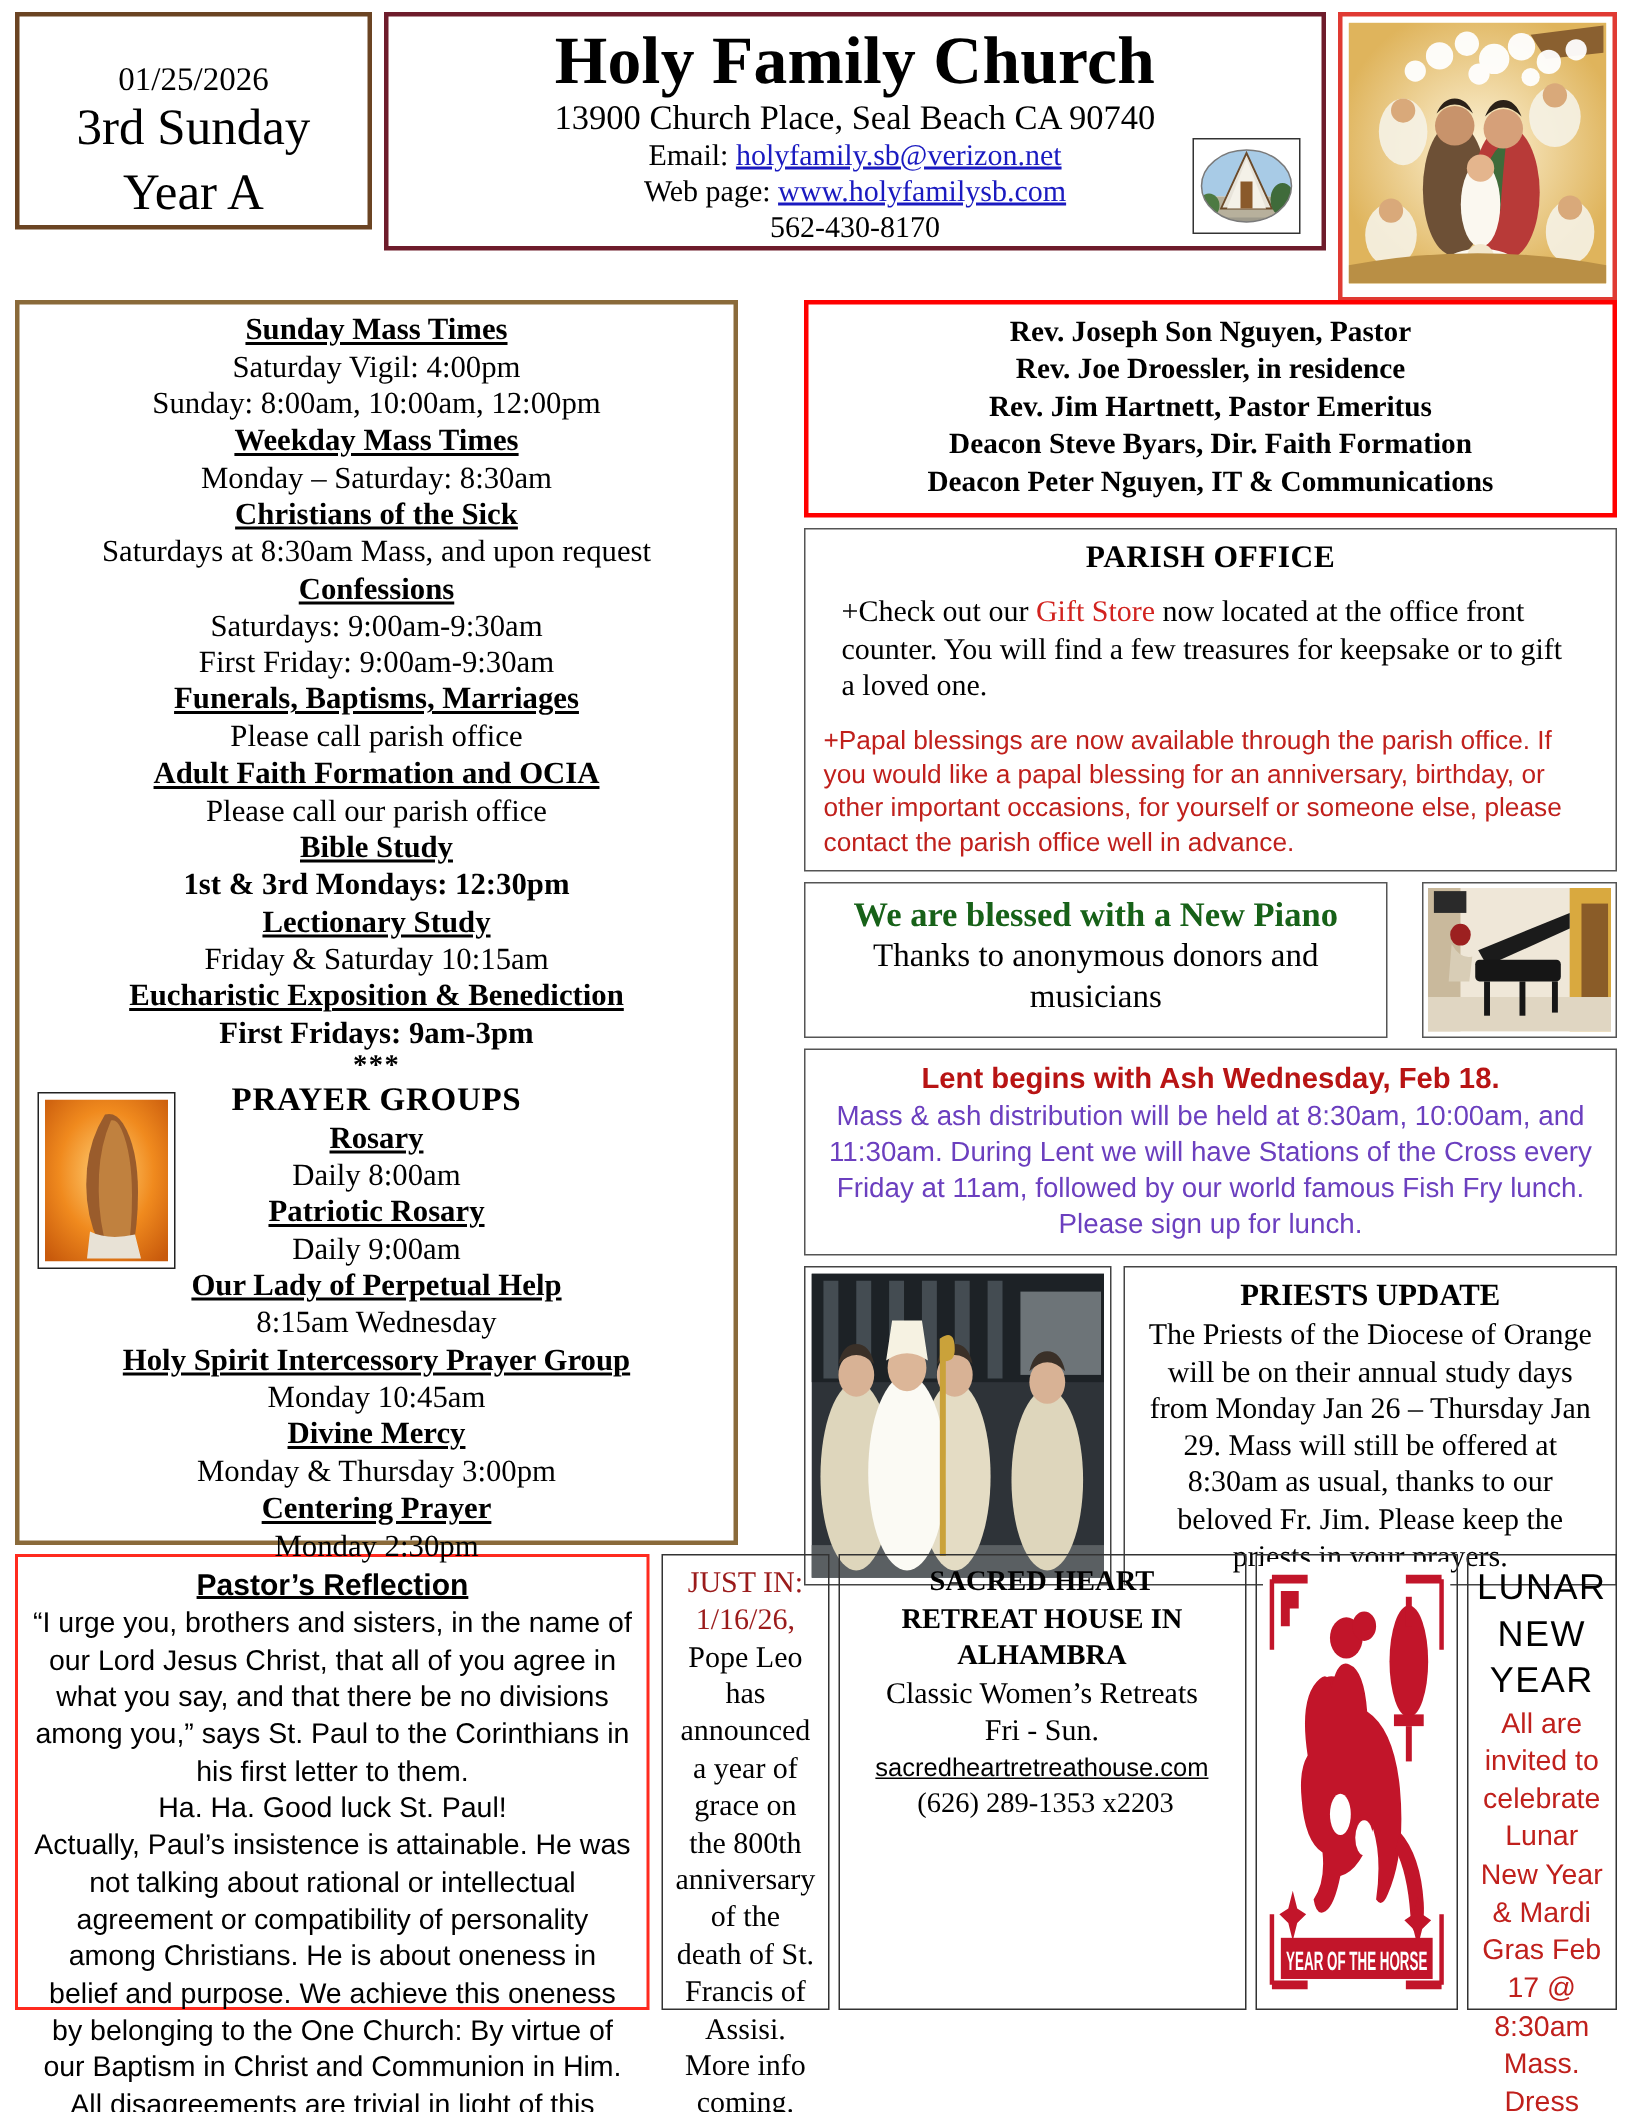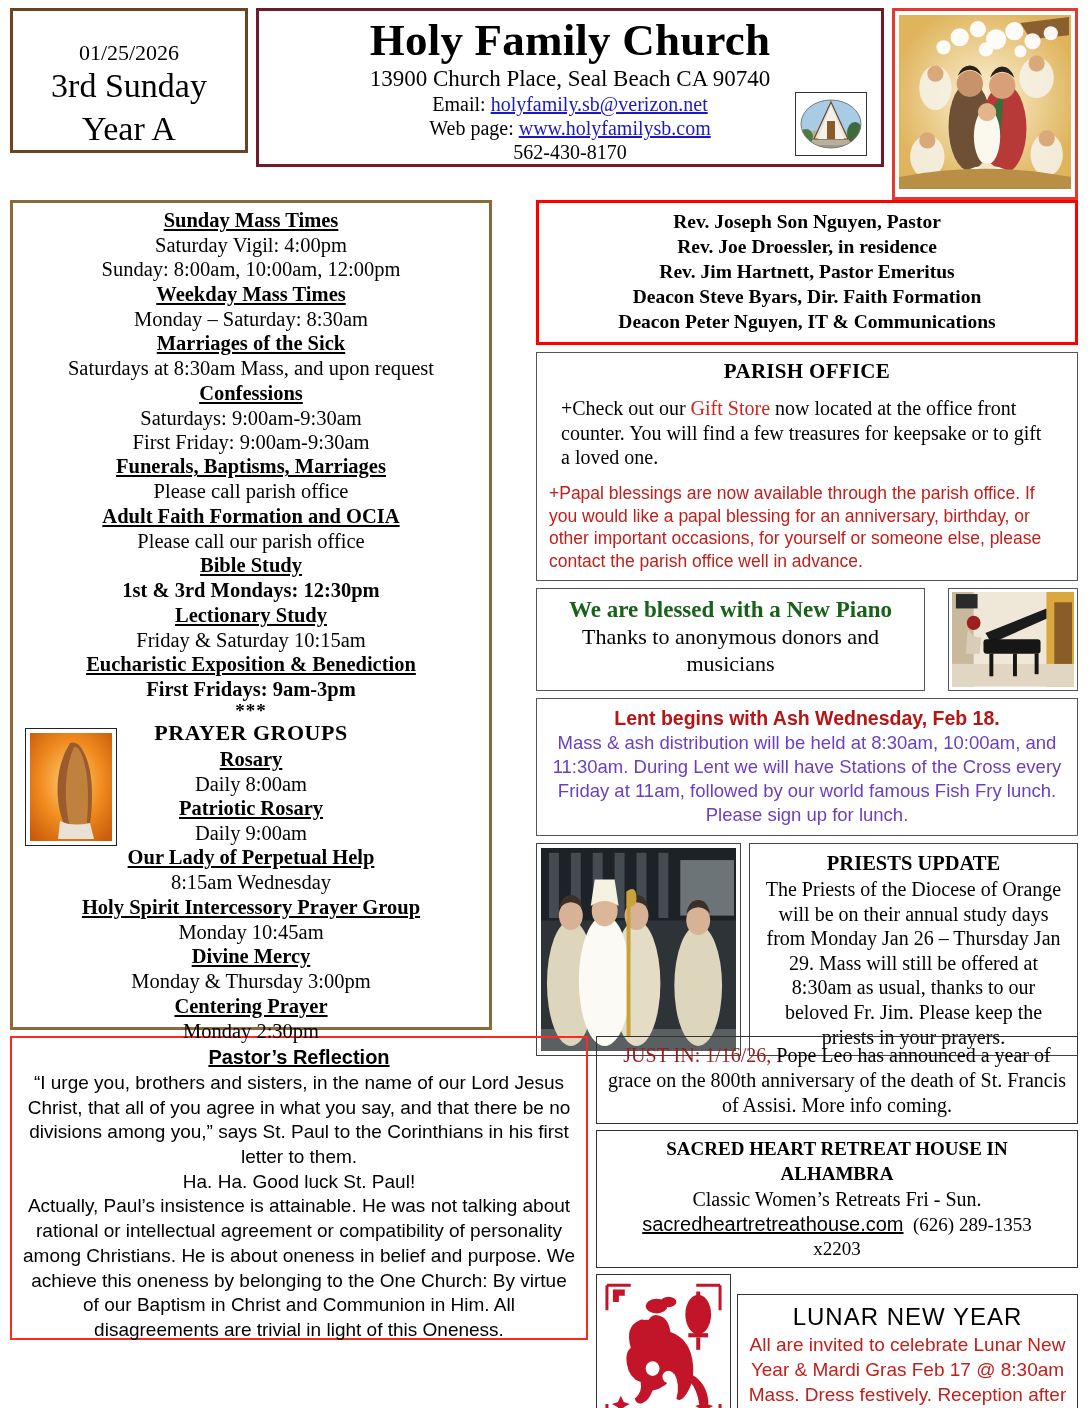--- a/index.html
+++ b/index.html
@@ -64,33 +64,33 @@
   .priesttext{flex:1;border:1px solid #444;box-sizing:border-box;padding:6px 8px;}
   .priesttext .h{text-align:center;font-weight:bold;font-size:20.5px;line-height:1.3;}
   .priesttext .t{text-align:center;font-size:20px;line-height:1.23;}
 
   
   .bottom{display:flex;gap:8px;margin-top:6px;height:304px;}
   .reflect{width:578px;border:2px solid #ff2a1f;box-sizing:border-box;padding:6px 10px;}
   .reflect .h{text-align:center;font-family:"Liberation Sans",sans-serif;font-weight:bold;font-size:20px;text-decoration:underline;line-height:1.35;}
   .reflect .t{text-align:center;font-family:"Liberation Sans",sans-serif;font-size:19px;line-height:1.30;}
 
-  .brcol{flex:1;display:flex;flex-direction:column;gap:6px;}
+  .brcol{flex:1;display:flex;flex-direction:row;gap:6px;}
   .justin{border:1px solid #333;box-sizing:border-box;padding:6px 8px;}
   .justin p{margin:0;text-align:center;font-size:20px;line-height:1.24;}
   .justin .rd{color:#9b1b1b;}
   .retreat{border:1px solid #333;box-sizing:border-box;padding:6px 24px;}
   .retreat .h{text-align:center;font-weight:bold;font-size:19px;line-height:1.3;}
   .retreat .s{text-align:center;font-size:20px;line-height:1.25;}
   .retreat .c{text-align:center;font-size:19px;line-height:1.25;}
-  .retreat .c .lnk{font-family:"Liberation Sans",sans-serif;font-size:20px;text-decoration:underline;}
+  .retreat .c .lnk{font-family:"Liberation Sans",sans-serif;font-size:17px;text-decoration:underline;}
 
   .lunarrow{display:flex;gap:6px;flex:1;}
   .lunarpic{width:135px;border:1px solid #333;box-sizing:border-box;padding:4px;overflow:hidden;}
-  .lunartext{flex:1;border:1px solid #333;box-sizing:border-box;padding:6px 6px;margin-top:20px;}
+  .lunartext{flex:1;border:1px solid #333;box-sizing:border-box;padding:6px 6px;}
   .lunartext .h{text-align:center;font-family:"Liberation Sans",sans-serif;font-size:24px;letter-spacing:1px;line-height:1.3;}
   .lunartext .t{text-align:center;font-family:"Liberation Sans",sans-serif;color:#c0201c;font-size:19px;line-height:1.33;}
 </style>
 </head>
 <body>
 
 <div class="page">
 
   <div class="header">
 
@@ -187,21 +187,21 @@
 
   <div class="main">
 
     <div class="leftcol">
       <div id="schedule-list">
           <div class="lc-h">Sunday Mass Times</div>
           <div class="lc-line">Saturday Vigil: 4:00pm</div>
           <div class="lc-line">Sunday: 8:00am, 10:00am, 12:00pm</div>
           <div class="lc-h">Weekday Mass Times</div>
           <div class="lc-line">Monday – Saturday: 8:30am</div>
-          <div class="lc-h">Marriages of the Sick</div>
+          <div class="lc-h">Christians of the Sick</div>
           <div class="lc-line">Saturdays at 8:30am Mass, and upon request</div>
           <div class="lc-h">Confessions</div>
           <div class="lc-line">Saturdays: 9:00am-9:30am</div>
           <div class="lc-line">First Friday: 9:00am-9:30am</div>
           <div class="lc-h">Funerals, Baptisms, Marriages</div>
           <div class="lc-line">Please call parish office</div>
           <div class="lc-h">Adult Faith Formation and OCIA</div>
           <div class="lc-line">Please call our parish office</div>
           <div class="lc-h">Bible Study</div>
           <div class="lc-line b">1st &amp; 3rd Mondays: 12:30pm</div>

